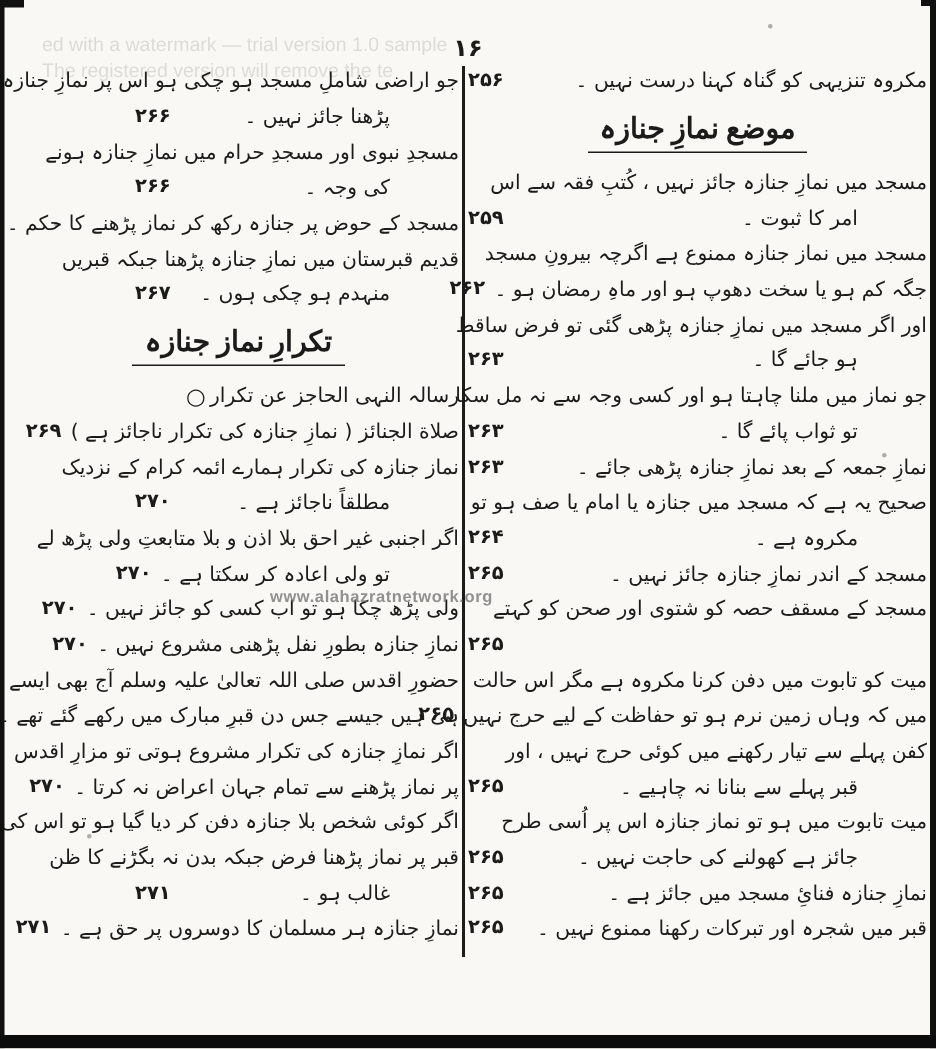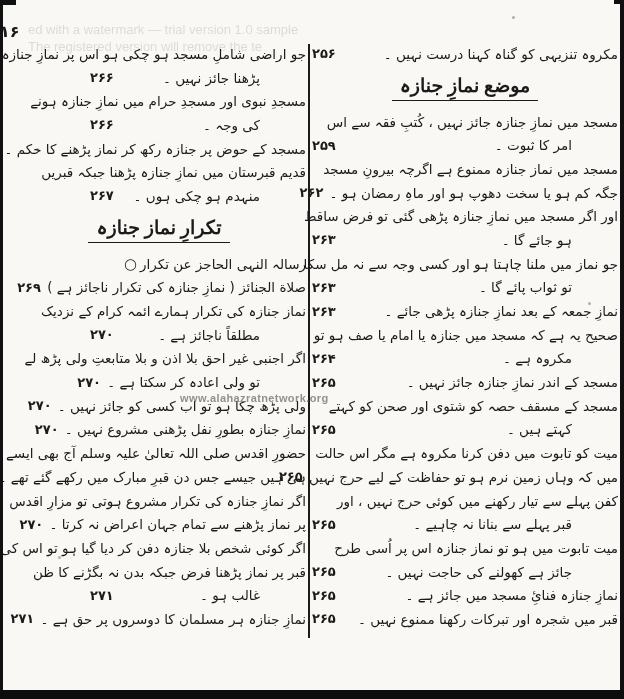--- a/index.html
+++ b/index.html
@@ -16,21 +16,21 @@
   
   .wm-top{position:absolute;left:28px;color:rgba(40,40,40,.14);
           font-family:"Liberation Sans",sans-serif;font-size:13px;white-space:nowrap;}
   #wm-top1{top:6px;margin-top:16px;}
   #wm-top2{top:39px;}
   
   #wm-center{position:absolute;left:180px;top:392px;color:rgba(110,110,110,.75);
              font-family:Liberation Sans, sans-serif;font-weight:bold;font-size:11px;
              letter-spacing:.4px;z-index:5;}
   
-  #folio{position:absolute;top:22px;left:0;width:624px;text-align:left;
+  #folio{position:absolute;top:22px;left:0;width:624px;text-align:center;
          font-size:16px;font-weight:bold;letter-spacing:2px;}
   
   #divider{position:absolute;left:308px;top:44px;width:2px;height:594px;background:#1c1c1c;}
   
   .col{position:absolute;top:42px;direction:rtl;}
   #col-right{left:312px;width:306px;}
   #col-left{left:12px;width:294px;}
   .row{height:23.7px;display:flex;flex-direction:row;justify-content:space-between;
        align-items:center;direction:rtl;}
   .txt{font-size:13.5px;white-space:nowrap;order:1;}
@@ -122,21 +122,20 @@
       <div class="row">
         <span class="txt">مسجد کے اندر نمازِ جنازہ جائز نہیں ۔</span>
         <span class="filler"></span>
         <span class="num">۲۶۵</span>
       </div>
       <div class="row">
         <span class="txt">مسجد کے مسقف حصہ کو شتوی اور صحن کو کہتے</span>
         <span class="filler"></span>
       </div>
       <div class="row indent">
-        <span class="txt">کہتے ہیں ۔</span>
         <span class="filler"></span>
         <span class="num">۲۶۵</span>
       </div>
       <div class="row">
         <span class="txt">میت کو تابوت میں دفن کرنا مکروہ ہے مگر اس حالت</span>
         <span class="filler"></span>
       </div>
       <div class="row">
         <span class="txt">میں کہ وہاں زمین نرم ہو تو حفاظت کے لیے حرج نہیں</span>
         <span class="filler"></span>

